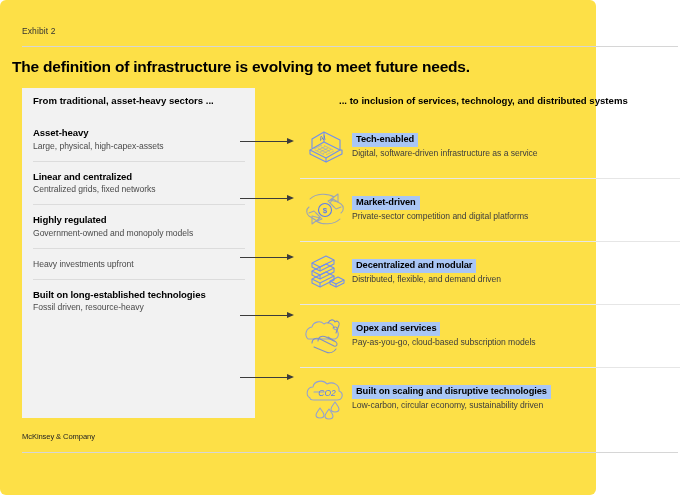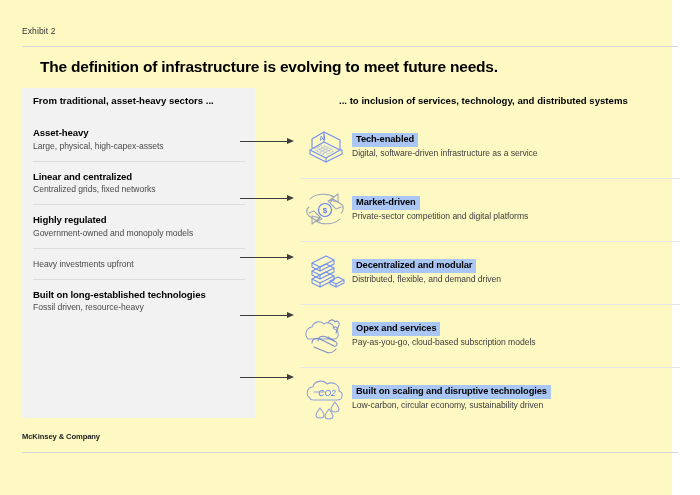--- a/index.html
+++ b/index.html
@@ -8,23 +8,24 @@
     width: 700px;
     height: 495px;
     background: #ffffff;
     font-family: "Liberation Sans", sans-serif;
     color: #000000;
     overflow: hidden;
   }
 
   .slide {
     position: relative;
-    width: 672px;
+    width: 596px;
     height: 495px;
-    background: #fef9c3;
+    background: #fde047;
+    border-radius: 6px;
   }
 
   
   .exhibit-label {
     position: absolute;
     left: 22px;
     top: 26px;
     font-size: 8.5px;
     color: #333333;
     letter-spacing: 0.1px;
@@ -35,21 +36,21 @@
     left: 22px;
     top: 46px;
     width: 656px;
     height: 1px;
     background: #d6d6d6;
   }
 
   
   .title {
     position: absolute;
-    left: 40px;
+    left: 12px;
     top: 58px;
     font-size: 15.5px;
     font-weight: bold;
     letter-spacing: -0.2px;
     color: #000000;
   }
 
   
   .gray-panel {
     position: absolute;
@@ -187,21 +188,21 @@
     line-height: 12px;
     letter-spacing: -0.05px;
   }
 
   
   .footer-brand {
     position: absolute;
     left: 22px;
     top: 432px;
     font-size: 7.6px;
-    font-weight: bold;
+    font-weight: normal;
     color: #222222;
     letter-spacing: -0.1px;
   }
 
   .bottom-rule {
     position: absolute;
     left: 22px;
     top: 452px;
     width: 656px;
     height: 1px;

